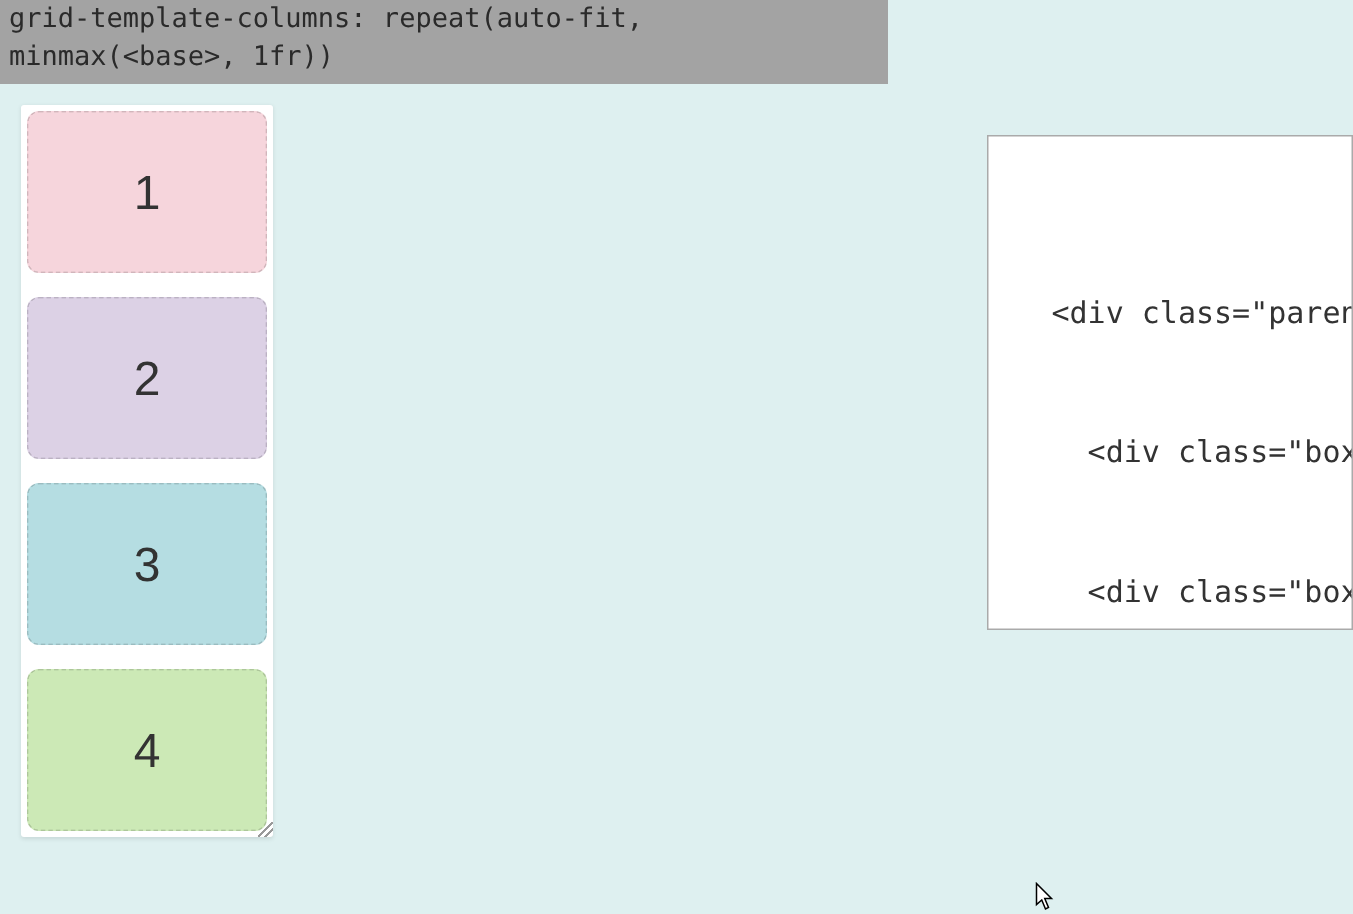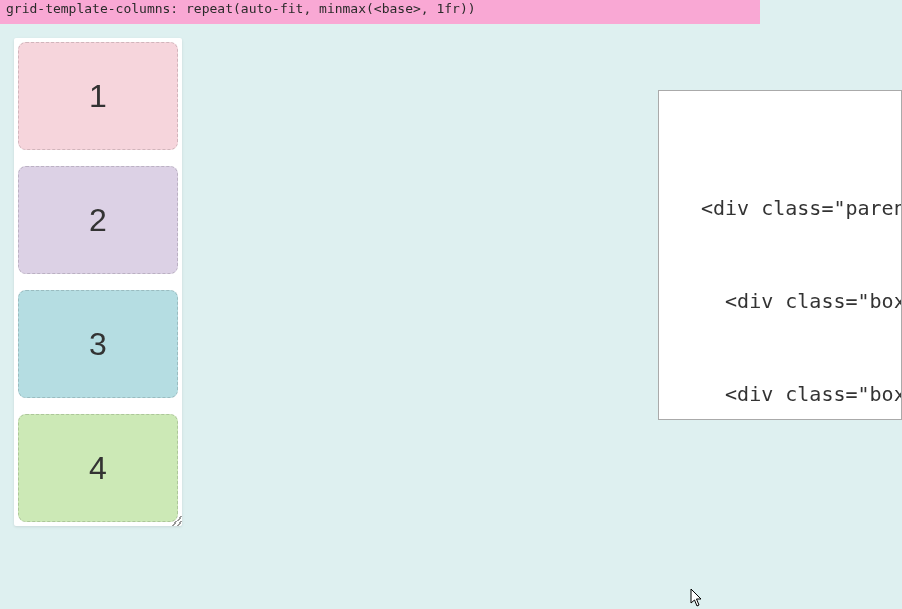--- a/index.html
+++ b/index.html
@@ -9,26 +9,26 @@
     }
     body {
       font-family: monospace;
       background: #def0f0;
       width: 902px;
       height: 609px;
       overflow: hidden;
       position: relative;
     }
     .code-header {
-      background: #f9a8d4;
+      background: #a3a3a3;
       padding: 0 6px 6px 6px;
       font-family: monospace;
-      font-size: 13px;
+      font-size: 18px;
       color: #2a2a2a;
-      width: 760px;
+      width: 592px;
       line-height: 1.4;
     }
     .main-area {
       display: flex;
       gap: 20px;
       padding: 14px;
     }
     .grid-container {
       background: #fff;
       padding: 4px;

